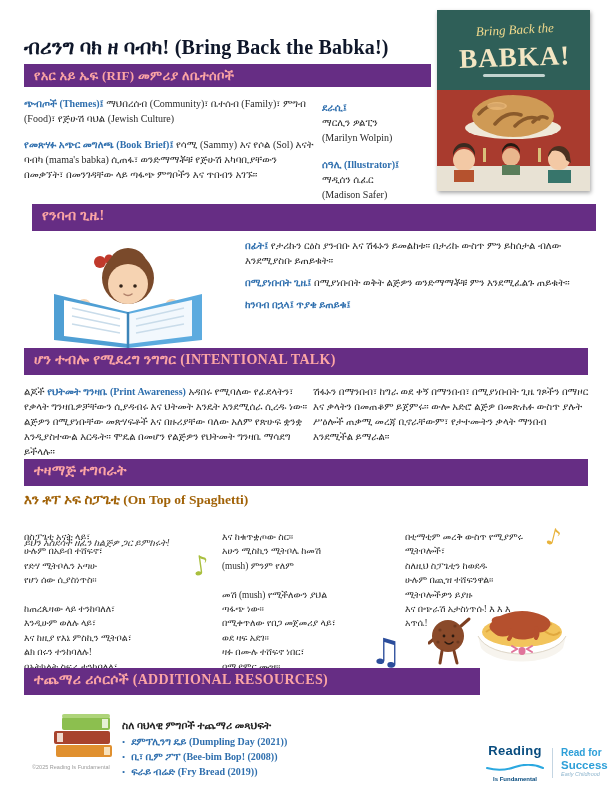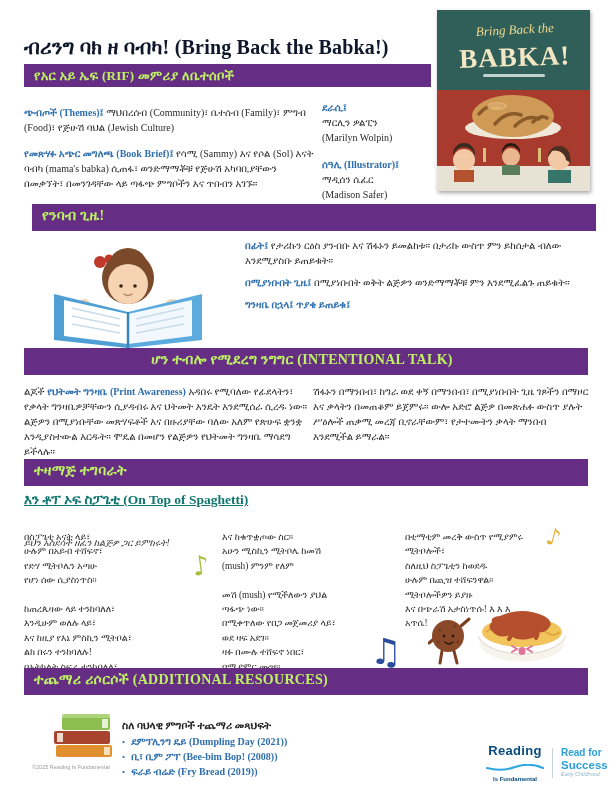--- a/index.html
+++ b/index.html
@@ -1,42 +1,42 @@
 <!DOCTYPE html>
 <html><head>
 <meta charset="utf-8">
 <style>
   html,body{margin:0;padding:0;background:#e9e9e9;}
   .page{position:relative;width:612px;height:792px;background:#ffffff;margin:0 auto;
         font-family:"Liberation Serif","DejaVu Serif",serif;color:#2b2b2b;overflow:hidden;}
   .abs{position:absolute;}
   .page-title{left:24px;top:36px;font-size:20px;font-weight:600;color:#0f172a;letter-spacing:.2px;}
-  .banner{background:#662d84;color:#bef264;font-weight:bold;box-sizing:border-box;
+  .banner{background:#662d84;color:#fca5a5;font-weight:bold;box-sizing:border-box;
           padding:4px 18px 0 10px;font-size:14px;letter-spacing:.3px;}
   #banner-rif{left:24px;top:64px;width:407px;height:23px;font-size:13px;}
   #banner-reading{left:32px;top:204px;width:564px;height:27px;}
-  #banner-talk{left:24px;top:348px;width:564px;height:27px;text-align:center;}
+  #banner-talk{left:24px;top:348px;width:564px;height:27px;}
   #banner-activities{left:24px;top:459px;width:564px;height:27px;}
-  #banner-resources{left:24px;top:668px;width:564px;height:27px;}
+  #banner-resources{left:24px;top:668px;width:456px;height:27px;}
   .blue-label{color:#2f6fae;font-weight:bold;}
   .body-text{font-size:10px;line-height:1.5;}
-  #themes-block{left:24px;top:105px;width:294px;}
+  #themes-block{left:24px;top:96px;width:294px;}
   #themes-block p{margin:0 0 11px 0;}
   #credits-block{left:322px;top:100px;width:112px;}
   #credits-block .cred{margin:0 0 12px 0;}
   #cover{left:437px;top:10px;width:153px;height:181px;box-shadow:1px 2px 4px rgba(0,0,0,.35);}
   #reading-illustration{left:36px;top:248px;width:184px;height:100px;}
   #reading-text{left:245px;top:238px;width:346px;}
   #reading-text .rt-line{margin:0 0 7px 0;}
   #reading-text ul{margin:2px 0 0 0;padding:0 0 0 10px;list-style:none;}
   #reading-text li{margin:0 0 4px 0;}
   .bullet{color:#3a3a3a;margin-right:6px;font-size:9px;}
   #talk-col1{left:24px;top:384px;width:286px;}
   #talk-col2{left:313px;top:384px;width:276px;}
-  #song-title{left:24px;top:492px;font-size:13.5px;font-weight:bold;color:#0f766e;text-decoration:underline;}
+  #song-title{left:24px;top:492px;font-size:13.5px;font-weight:bold;color:#a16207;}
   #song-subtitle{left:24px;top:510px;font-size:9.5px;font-style:italic;color:#3a3a3a;margin-top:28px;}
   .lyrics{font-size:9.3px;line-height:1.55;white-space:pre-line;}
   #lyrics-col1{left:24px;top:530px;width:170px;}
   #lyrics-col2{left:222px;top:530px;width:175px;}
   #lyrics-col3{left:405px;top:530px;width:175px;}
   .note{font-family:"DejaVu Sans",sans-serif;line-height:1;}
   #note-green{left:192px;top:552px;font-size:27px;color:#a9bf3e;transform:rotate(-8deg);}
   #note-yellow{left:546px;top:526px;font-size:23px;color:#e8b33c;transform:rotate(14deg);}
   #note-blue{left:370px;top:634px;font-size:36px;color:#2b4d9b;}
   #meatball{left:428px;top:612px;width:44px;height:56px;}
@@ -144,21 +144,21 @@
   <div class="abs body-text" id="reading-text">
     <p class="rt-line">
       <span class="blue-label">በፊት፤</span>
       <span>የታሪኩን ርዕስ ያንብቡ እና ሽፋኑን ይመልከቱ። በታሪኩ ውስጥ ምን ይከሰታል ብለው እንደሚያስቡ ይጠይቁት።</span>
     </p>
     <p class="rt-line">
       <span class="blue-label">በሚያነቡበት ጊዜ፤</span>
       <span>በሚያነቡበት ወቅት ልጅዎን ወንድማማቾቹ ምን እንደሚፈልጉ ጠይቁት።</span>
     </p>
     <p class="rt-line">
-      <span class="blue-label">ግንዛቤ በኋላ፤</span>
+      <span class="blue-label">ከንባብ በኋላ፤</span>
       <span class="blue-label">ጥያቄ ይጠይቁ፤</span>
     </p>
   </div>
 
   <div class="abs banner" id="banner-talk">ሆን ተብሎ የሚደረግ ንግግር (INTENTIONAL TALK)</div>
 
   <div class="abs body-text" id="talk-col1">
     <span>ልጆች </span><span class="blue-label">የህትመት ግንዛቤ (Print Awareness)</span><span> አዳበሩ የሚባለው የፊደላትን፣ የቃላት ግንዛቤዎቻቸውን ሲያዳብሩ እና ህትመት እንዴት እንደሚሰራ ሲረዱ ነው። ልጅዎን በሚያነቡቸው መጽሃፍቶች እና በዙሪያቸው ባለው አለም የጽሁፍ ቋንቋ እንዲያስተውል እርዱት። ሞዴል በመሆን የልጅዎን የህትመት ግንዛቤ ማሳደግ ይችላሉ።</span>
   </div>
   <div class="abs body-text" id="talk-col2">ሽፋኑን በማንበብ፣ ከግራ ወደ ቀኝ በማንበብ፣ በሚያነቡበት ጊዜ ገጾችን በማዞር እና ቃላትን በመጠቆም ይጀምሩ። ውሎ አድሮ ልጅዎ በመጽሐፉ ውስጥ ያሉት ሥዕሎች ጠቃሚ መረጃ ቢኖራቸውም፣ የታተሙትን ቃላት ማንበብ እንደሚችል ይማራል።</div>

